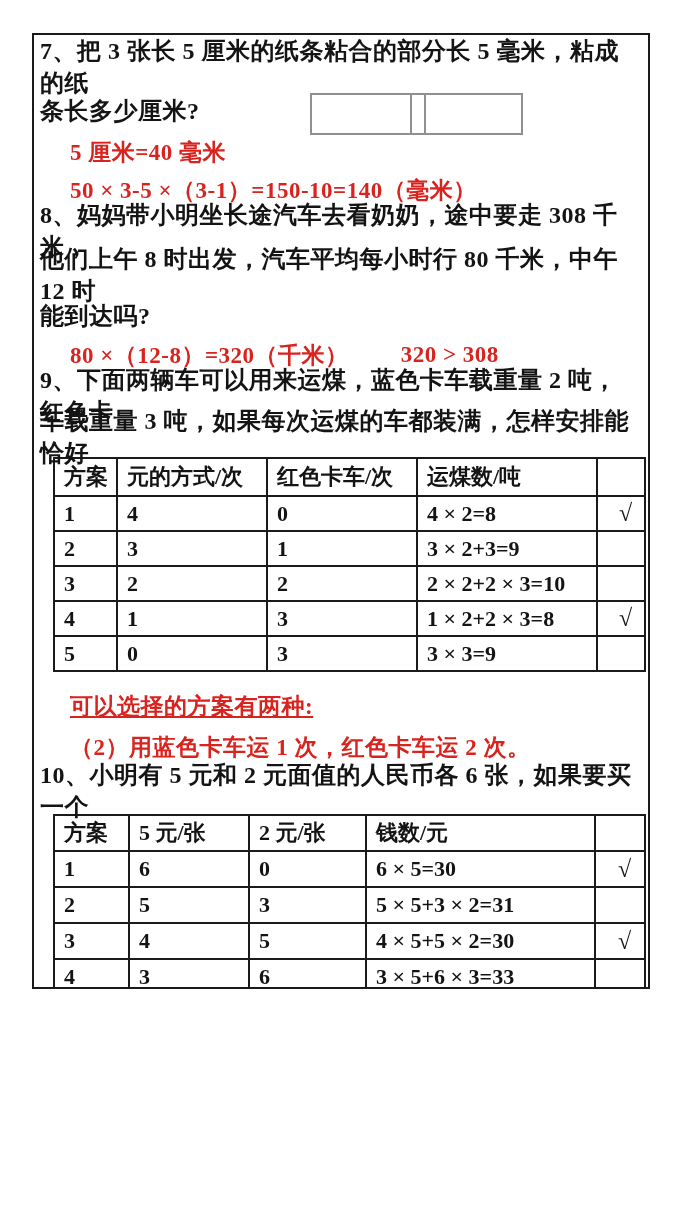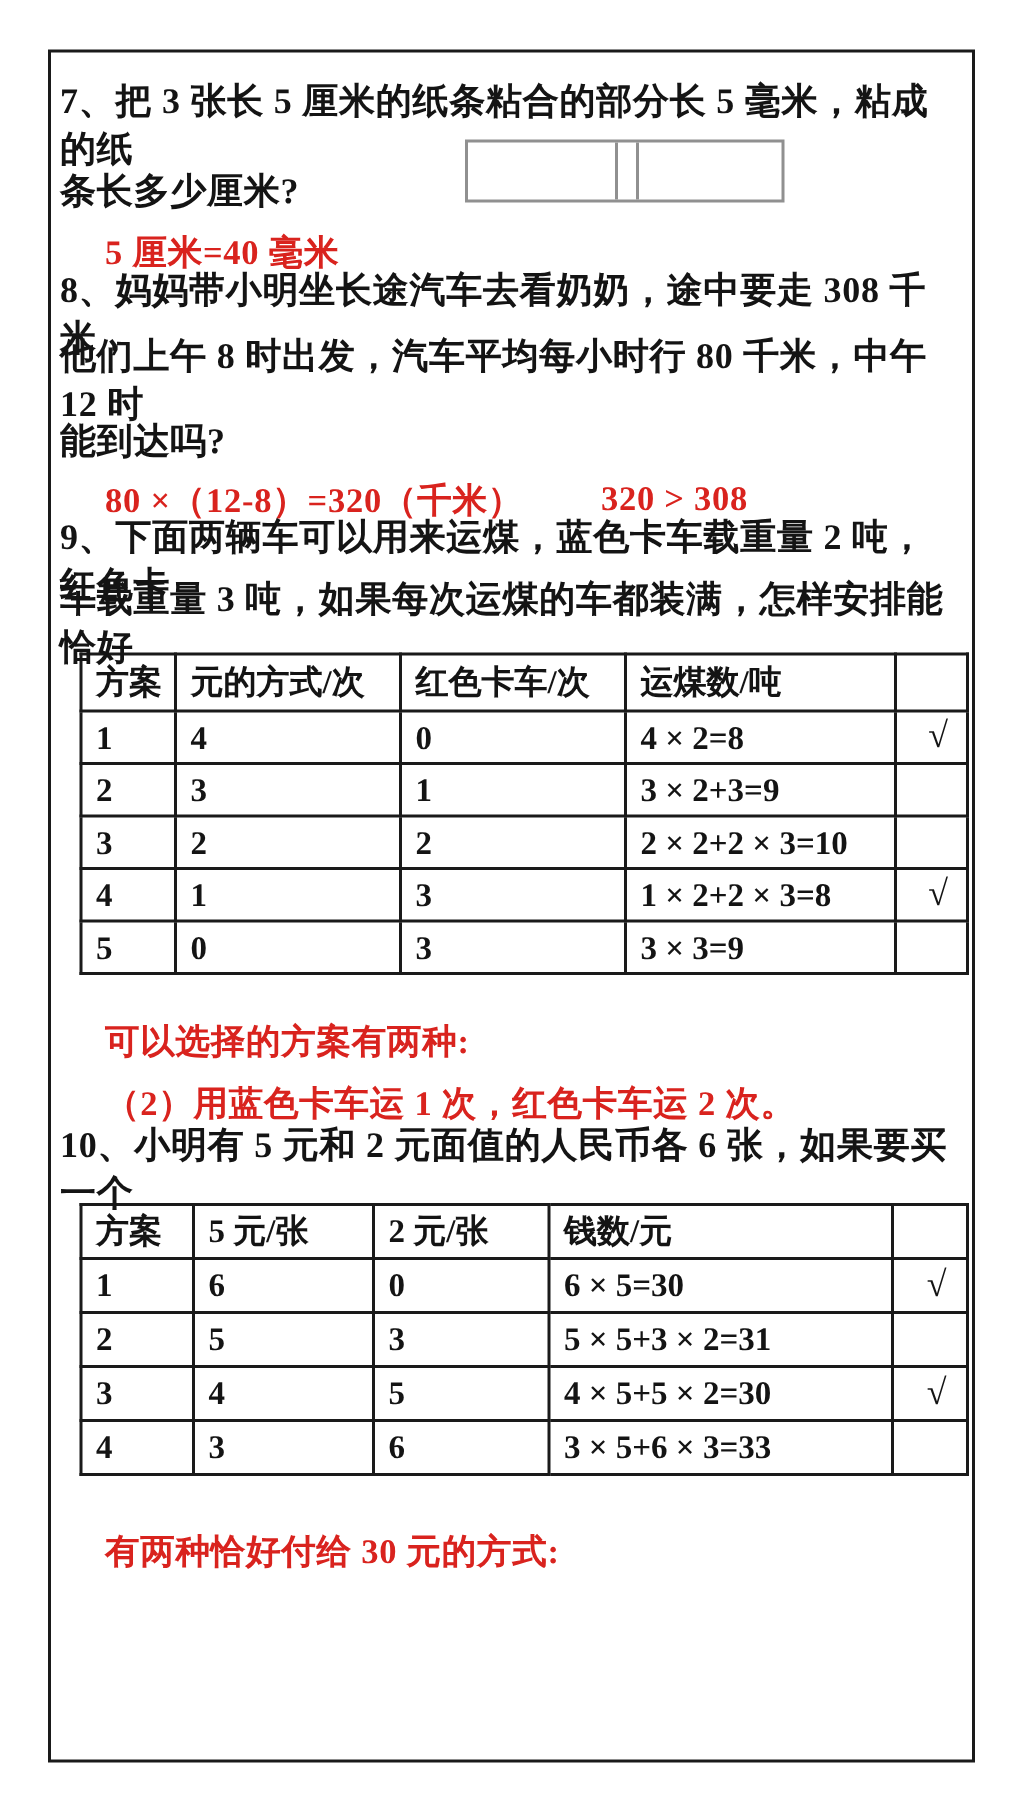--- a/index.html
+++ b/index.html
@@ -3,23 +3,23 @@
 <meta charset="utf-8">
 <style>
   html,body{margin:0;padding:0;}
   body{
     width:680px;height:1209px;background:#ffffff;position:relative;
     font-family:"Liberation Serif","DejaVu Serif",serif;
     font-weight:bold;color:#141414;
     -webkit-font-smoothing:antialiased;
   }
   .frame{
-    position:absolute;left:32px;top:33px;width:618px;height:1142px;
+    position:absolute;left:32px;top:33px;width:618px;height:956px;
     border:2px solid #1a1a1a;box-sizing:border-box;
-    padding:26px 10px 0 6px;overflow:hidden;position:absolute;
+    padding:10px 10px 0 6px;overflow:hidden;position:absolute;
   }
   .qline{font-size:24px;letter-spacing:0.5px;display:flex;align-items:center;}
   .h44{height:44px}.h41{height:41px}.h40{height:40px}.h38{height:38px}.h42{height:42px}.h46{height:46px}
   .ans{color:#d9231e;font-size:23px;padding-left:30px;display:flex;align-items:center;letter-spacing:0.5px;}
   .gap{display:inline-block;width:52px;}
   .strips{
     position:absolute;left:276px;top:58px;width:213px;height:42px;
     border:2px solid #909090;box-sizing:border-box;background:#ffffff;
   }
   .strips .vline{position:absolute;top:0;bottom:0;width:2px;background:#909090;}
@@ -31,35 +31,36 @@
     border-radius:20px;
   }
   table.plan td{
     border:2px solid #1a1a1a;padding:0 0 0 9px;box-sizing:border-box;
     white-space:nowrap;overflow:hidden;
   }
   table.t1 td{height:35px;}
   table.t1 tr.hdr td{height:38px;}
   table.t2 td{height:36px;}
   td.chk{text-align:center;padding-left:0;font-size:24px;}
-  .mt6{margin-top:24px;}
+  .mt6{margin-top:14px;text-decoration:underline;}
   .mt14{margin-top:30px;}
 </style>
 </head>
 <body>
 
 <div class="frame">
 
   <div class="qline h44">7、把 3 张长 5 厘米的纸条粘合的部分长 5 毫米，粘成的纸</div>
   <div class="qline h44">条长多少厘米?</div>
   <div class="strips">
     <div class="vline v1"></div>
     <div class="vline v2"></div>
   </div>
   <div class="ans h38">5 厘米=40 毫米</div>
+  <div class="ans h38">50 × 3-5 ×（3-1）=150-10=140（毫米）</div>
 
   <div class="qline h44">8、妈妈带小明坐长途汽车去看奶奶，途中要走 308 千米，</div>
   <div class="qline h44">他们上午 8 时出发，汽车平均每小时行 80 千米，中午 12 时</div>
   <div class="qline h38">能到达吗?</div>
   <div class="ans h40">
     <span>80 ×（12-8）=320（千米）</span>
     <span class="gap"></span>
     <span>320 &gt; 308</span>
   </div>
 

